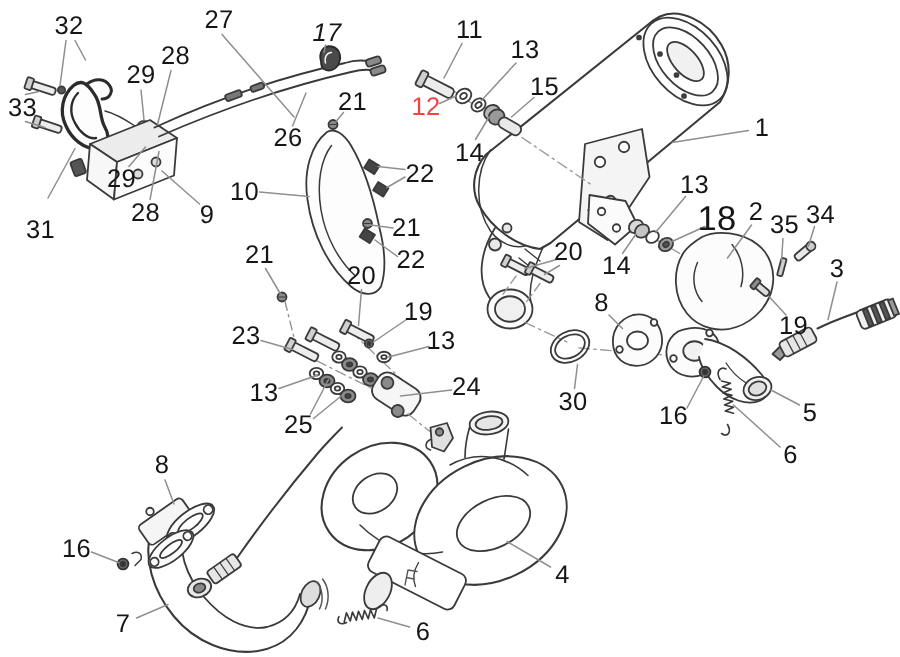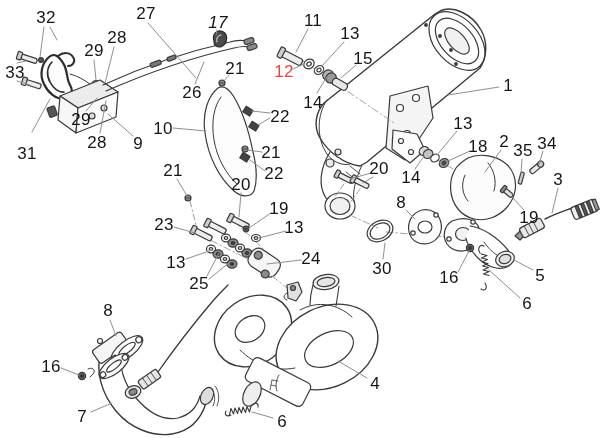--- a/index.html
+++ b/index.html
@@ -386,21 +386,21 @@
       <div class="callout" style="left: 313px; top: 102px; color: rgb(22, 22, 22); font-size: 17px;">14</div>
       <div class="callout" style="left: 280px; top: 116px; color: rgb(22, 22, 22); font-size: 17px;">22</div>
       <div class="callout" style="left: 81px; top: 119px; color: rgb(22, 22, 22); font-size: 17px;">29</div>
       <div class="callout" style="left: 463px; top: 123px; color: rgb(22, 22, 22); font-size: 17px;">13</div>
       <div class="callout" style="left: 163px; top: 128px; color: rgb(22, 22, 22); font-size: 17px; text-align: right;">10</div>
       <div class="callout" style="left: 27px; top: 141px; color: rgb(22, 22, 22); font-size: 17px; margin-top: 12px;">31</div>
       <div class="callout" style="left: 504px; top: 141px; color: rgb(22, 22, 22); font-size: 17px;">2</div>
       <div class="callout" style="left: 97px; top: 142px; color: rgb(22, 22, 22); font-size: 17px;">28</div>
       <div class="callout" style="left: 138px; top: 143px; color: rgb(22, 22, 22); font-size: 17px;">9</div>
       <div class="callout" style="left: 547px; top: 143px; color: rgb(22, 22, 22); font-size: 17px;">34</div>
-      <div class="callout" style="left: 478px; top: 146px; color: rgb(22, 22, 22); font-size: 17px;">18</div>
+      <div class="callout" style="left: 478px; top: 146px; color: rgb(22, 22, 22); font-size: 23px;">18</div>
       <div class="callout" style="left: 523px; top: 150px; color: rgb(22, 22, 22); font-size: 17px;">35</div>
       <div class="callout" style="left: 271px; top: 152px; color: rgb(22, 22, 22); font-size: 17px;">21</div>
       <div class="callout" style="left: 379px; top: 168px; color: rgb(22, 22, 22); font-size: 17px;">20</div>
       <div class="callout" style="left: 173px; top: 170px; color: rgb(22, 22, 22); font-size: 17px;">21</div>
       <div class="callout" style="left: 274px; top: 173px; color: rgb(22, 22, 22); font-size: 17px;">22</div>
       <div class="callout" style="left: 411px; top: 177px; color: rgb(22, 22, 22); font-size: 17px;">14</div>
       <div class="callout" style="left: 558px; top: 179px; color: rgb(22, 22, 22); font-size: 17px;">3</div>
       <div class="callout" style="left: 241px; top: 184px; color: rgb(22, 22, 22); font-size: 17px;">20</div>
       <div class="callout" style="left: 401px; top: 202px; color: rgb(22, 22, 22); font-size: 17px;">8</div>
       <div class="callout" style="left: 279px; top: 208px; color: rgb(22, 22, 22); font-size: 17px;">19</div>

